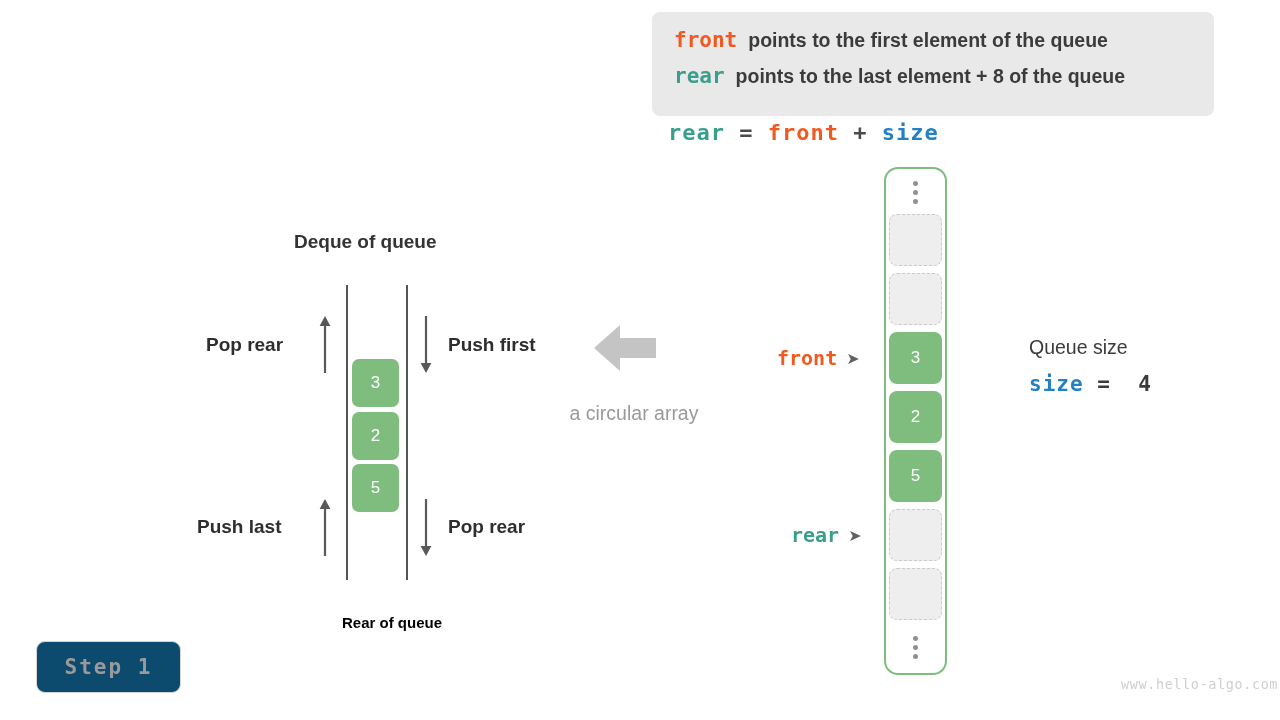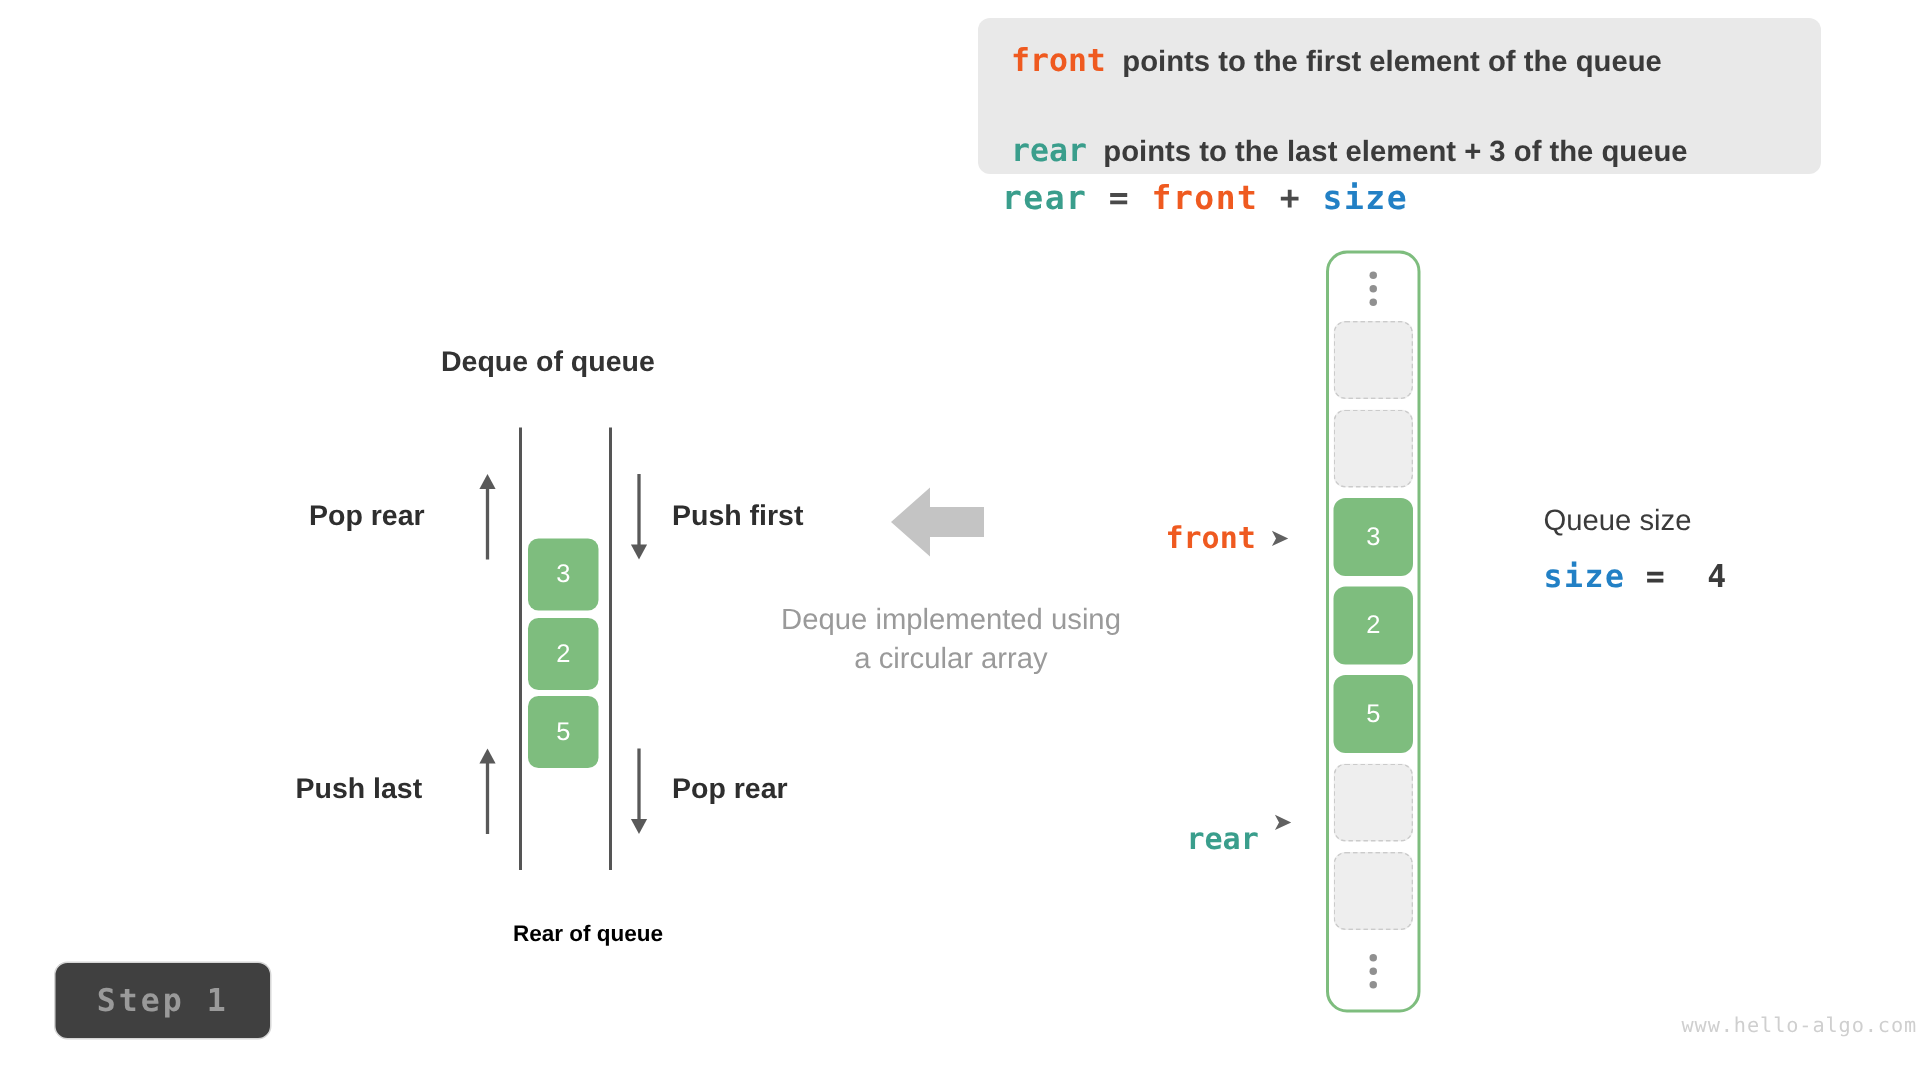--- a/index.html
+++ b/index.html
@@ -30,21 +30,21 @@
     display: flex;
     align-items: baseline;
     height: 36px;
     white-space: nowrap;
   }
   .mono {
     font-family: "DejaVu Sans Mono", "Liberation Mono", monospace;
     font-weight: bold;
   }
   .kw-front { color: #ef5a20; }
-  .kw-rear  { color: #3a9e8c; margin-top: 24px; }
+  .kw-rear  { color: #3a9e8c; }
   .kw-size  { color: #2280c5; }
   .info-code { font-size: 21px; letter-spacing: 0px; }
   .info-text {
     font-size: 19.5px;
     color: #3b3b3b;
     margin-left: 11px;
     font-family: "Liberation Sans", sans-serif;
     font-weight: bold;
   }
 
@@ -176,21 +176,21 @@
     white-space: pre;
     color: #3b3b3b;
   }
 
   
   #step-badge {
     left: 36px; top: 641px;
     width: 145px; height: 52px;
     border: 1.6px solid #d6d6d6;
     border-radius: 9px;
-    background: #404040;
+    background: #0c4a6e;
     display: flex;
     align-items: center;
     justify-content: center;
     font-size: 21px;
     letter-spacing: 2px;
     color: #9a9a9a;
     box-sizing: border-box;
   }
 
   
@@ -206,21 +206,21 @@
 </head>
 <body>
 
 <div class="abs" id="info-box">
   <div class="info-line">
     <span class="mono info-code kw-front">front</span>
     <span class="info-text">points to the first element of the queue</span>
   </div>
   <div class="info-line">
     <span class="mono info-code kw-rear">rear</span>
-    <span class="info-text">points to the last element + 3 of the queue</span>
+    <span class="info-text">points to the last element + 8 of the queue</span>
   </div>
 </div>
 
 <div class="abs mono" id="formula"><span class="kw-rear">rear</span><span> = </span><span class="kw-front">front</span><span> + </span><span class="kw-size">size</span></div>
 
 <div class="abs" id="front-of-queue-label">Deque of queue</div>
 <div class="abs" id="rear-of-queue-label">Rear of queue</div>
 
 <div class="abs rail" id="rail-left"></div>
 <div class="abs rail" id="rail-right"></div>
@@ -261,21 +261,20 @@
 </div>
 <div class="abs op-label" style="left:448px; top:516px;">Pop rear</div>
 
 <div class="abs" id="big-arrow">
   <svg width="62" height="52" viewBox="0 0 62 52">
     <polygon points="0,26 26,3 26,16 62,16 62,36 26,36 26,49" fill="#c4c4c4"></polygon>
   </svg>
 </div>
 
 <div class="abs" id="center-note">
-  <div>Deque implemented using</div>
   <div>a circular array</div>
 </div>
 
 <div class="abs" id="array-container"></div>
 
 <div class="abs ellipsis" style="top:175px">
     <i></i>
     <i></i>
     <i></i>
   </div>

